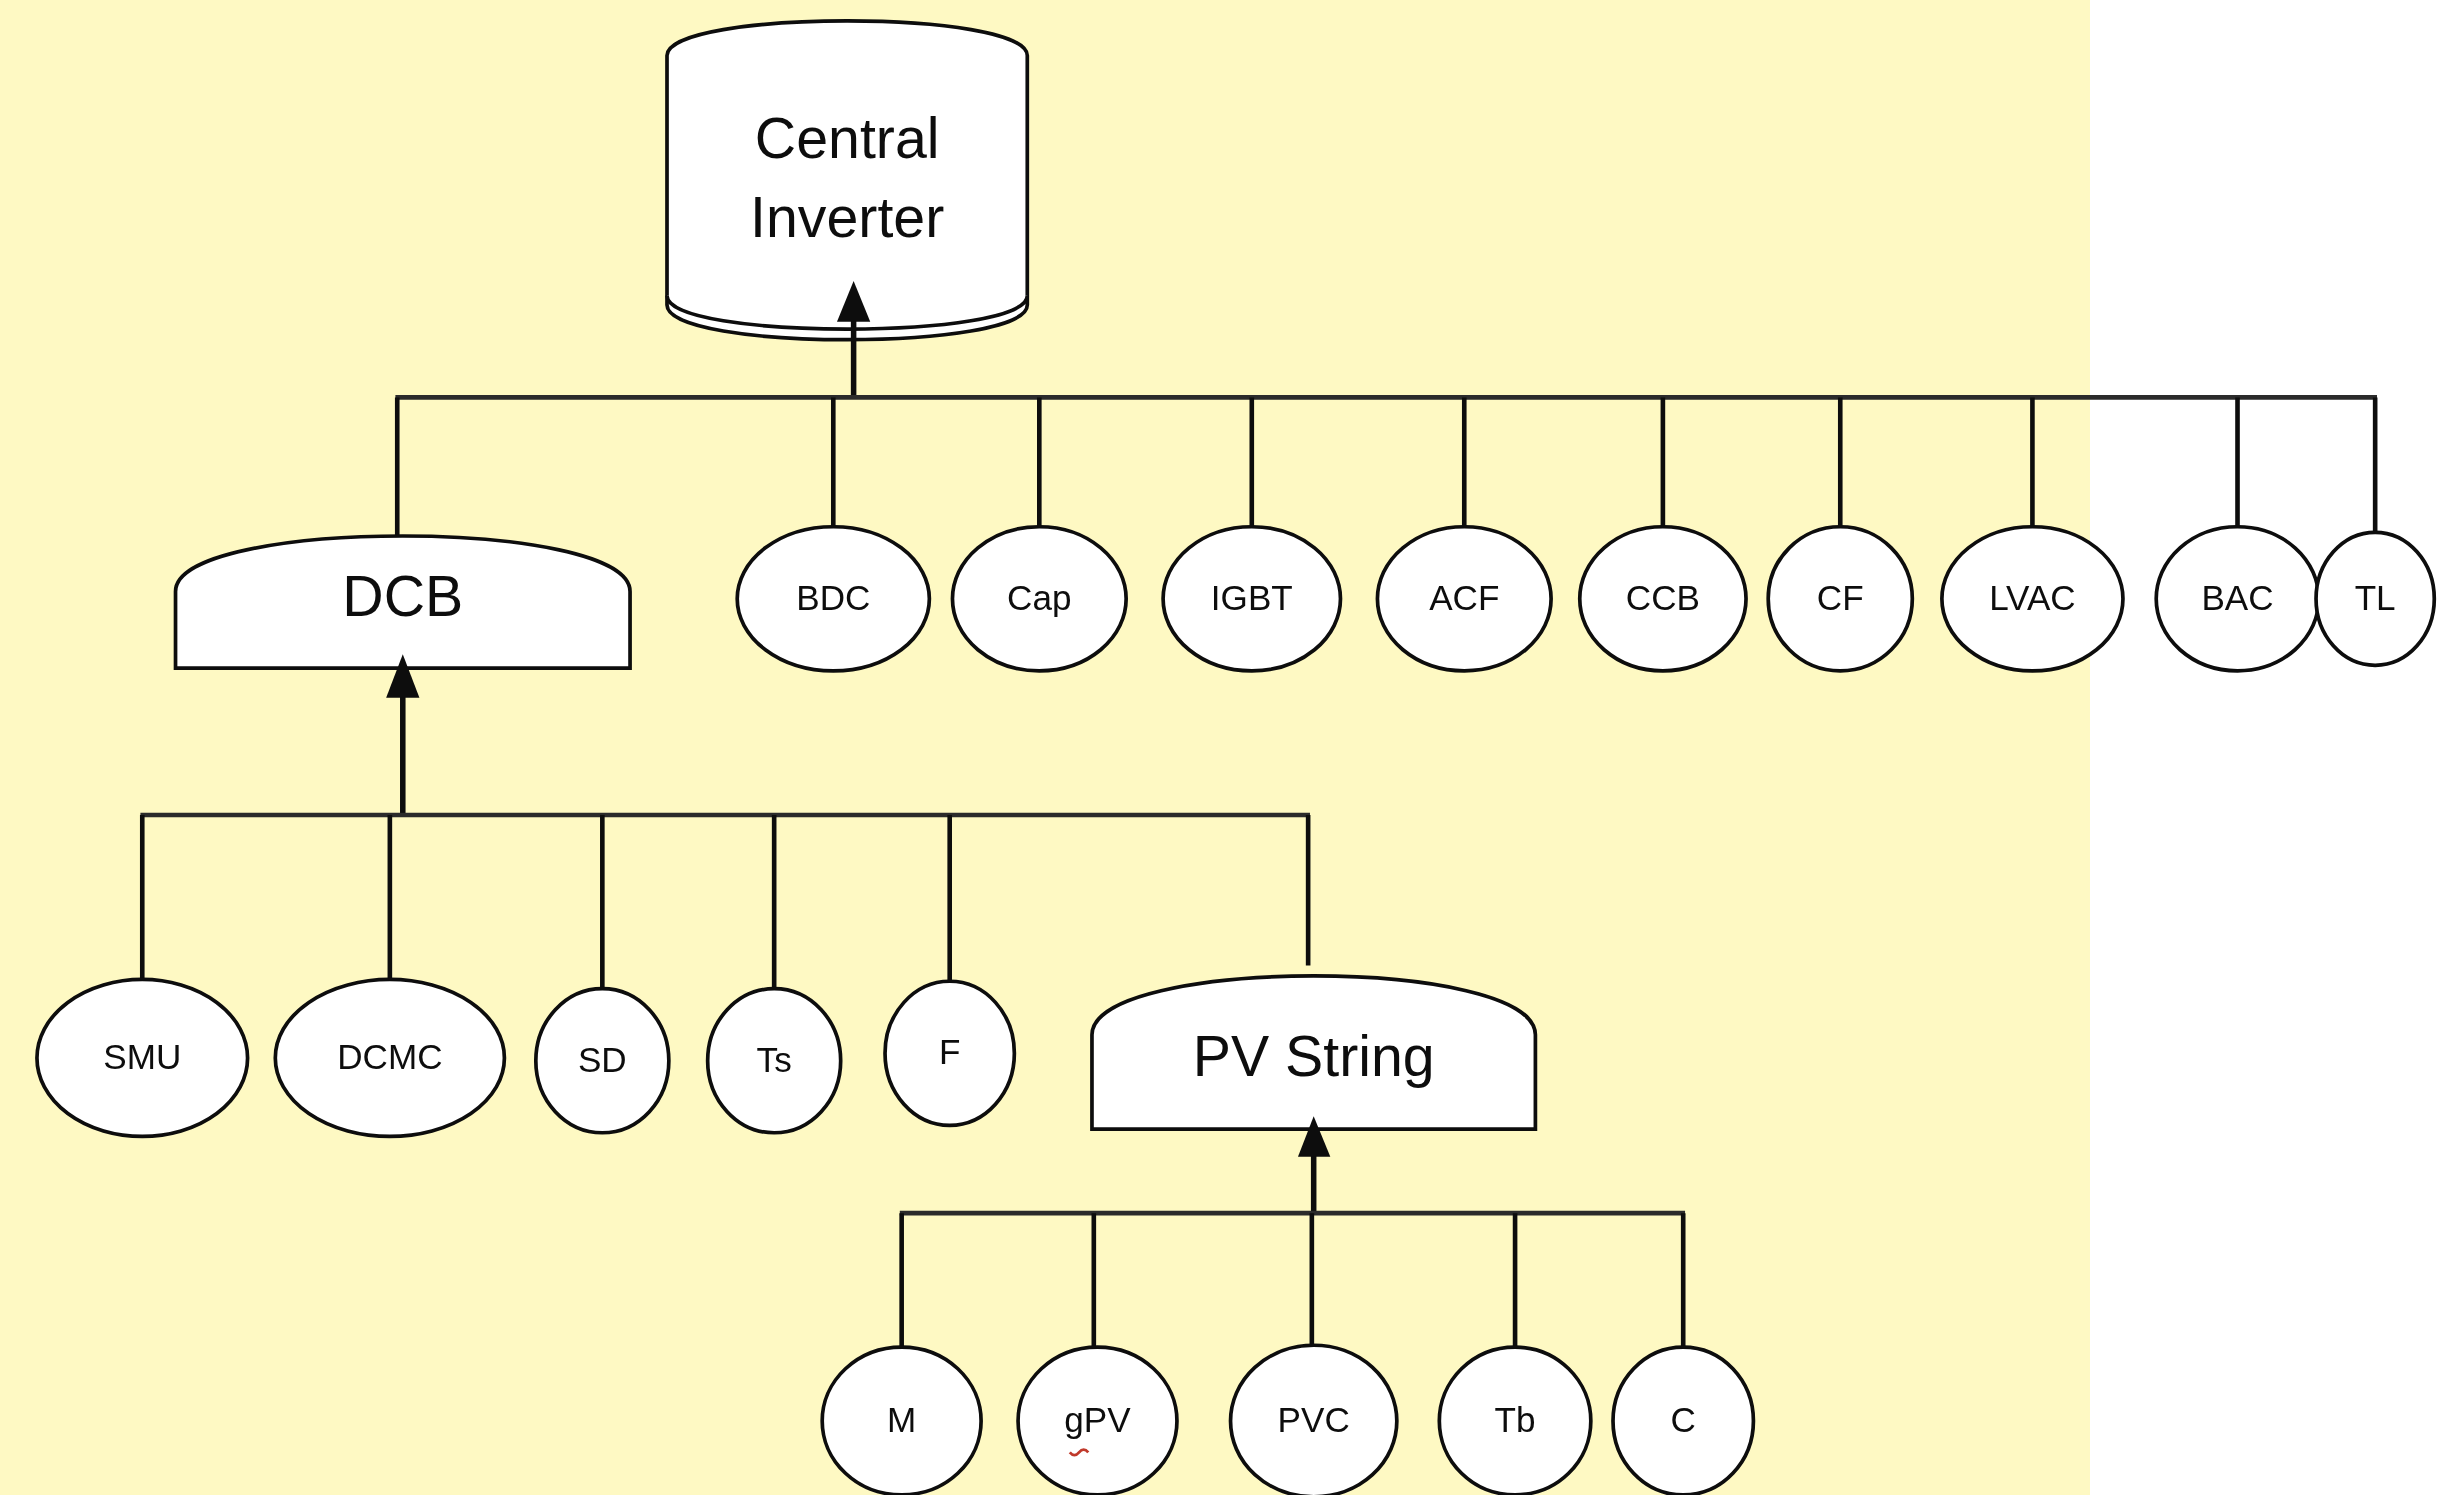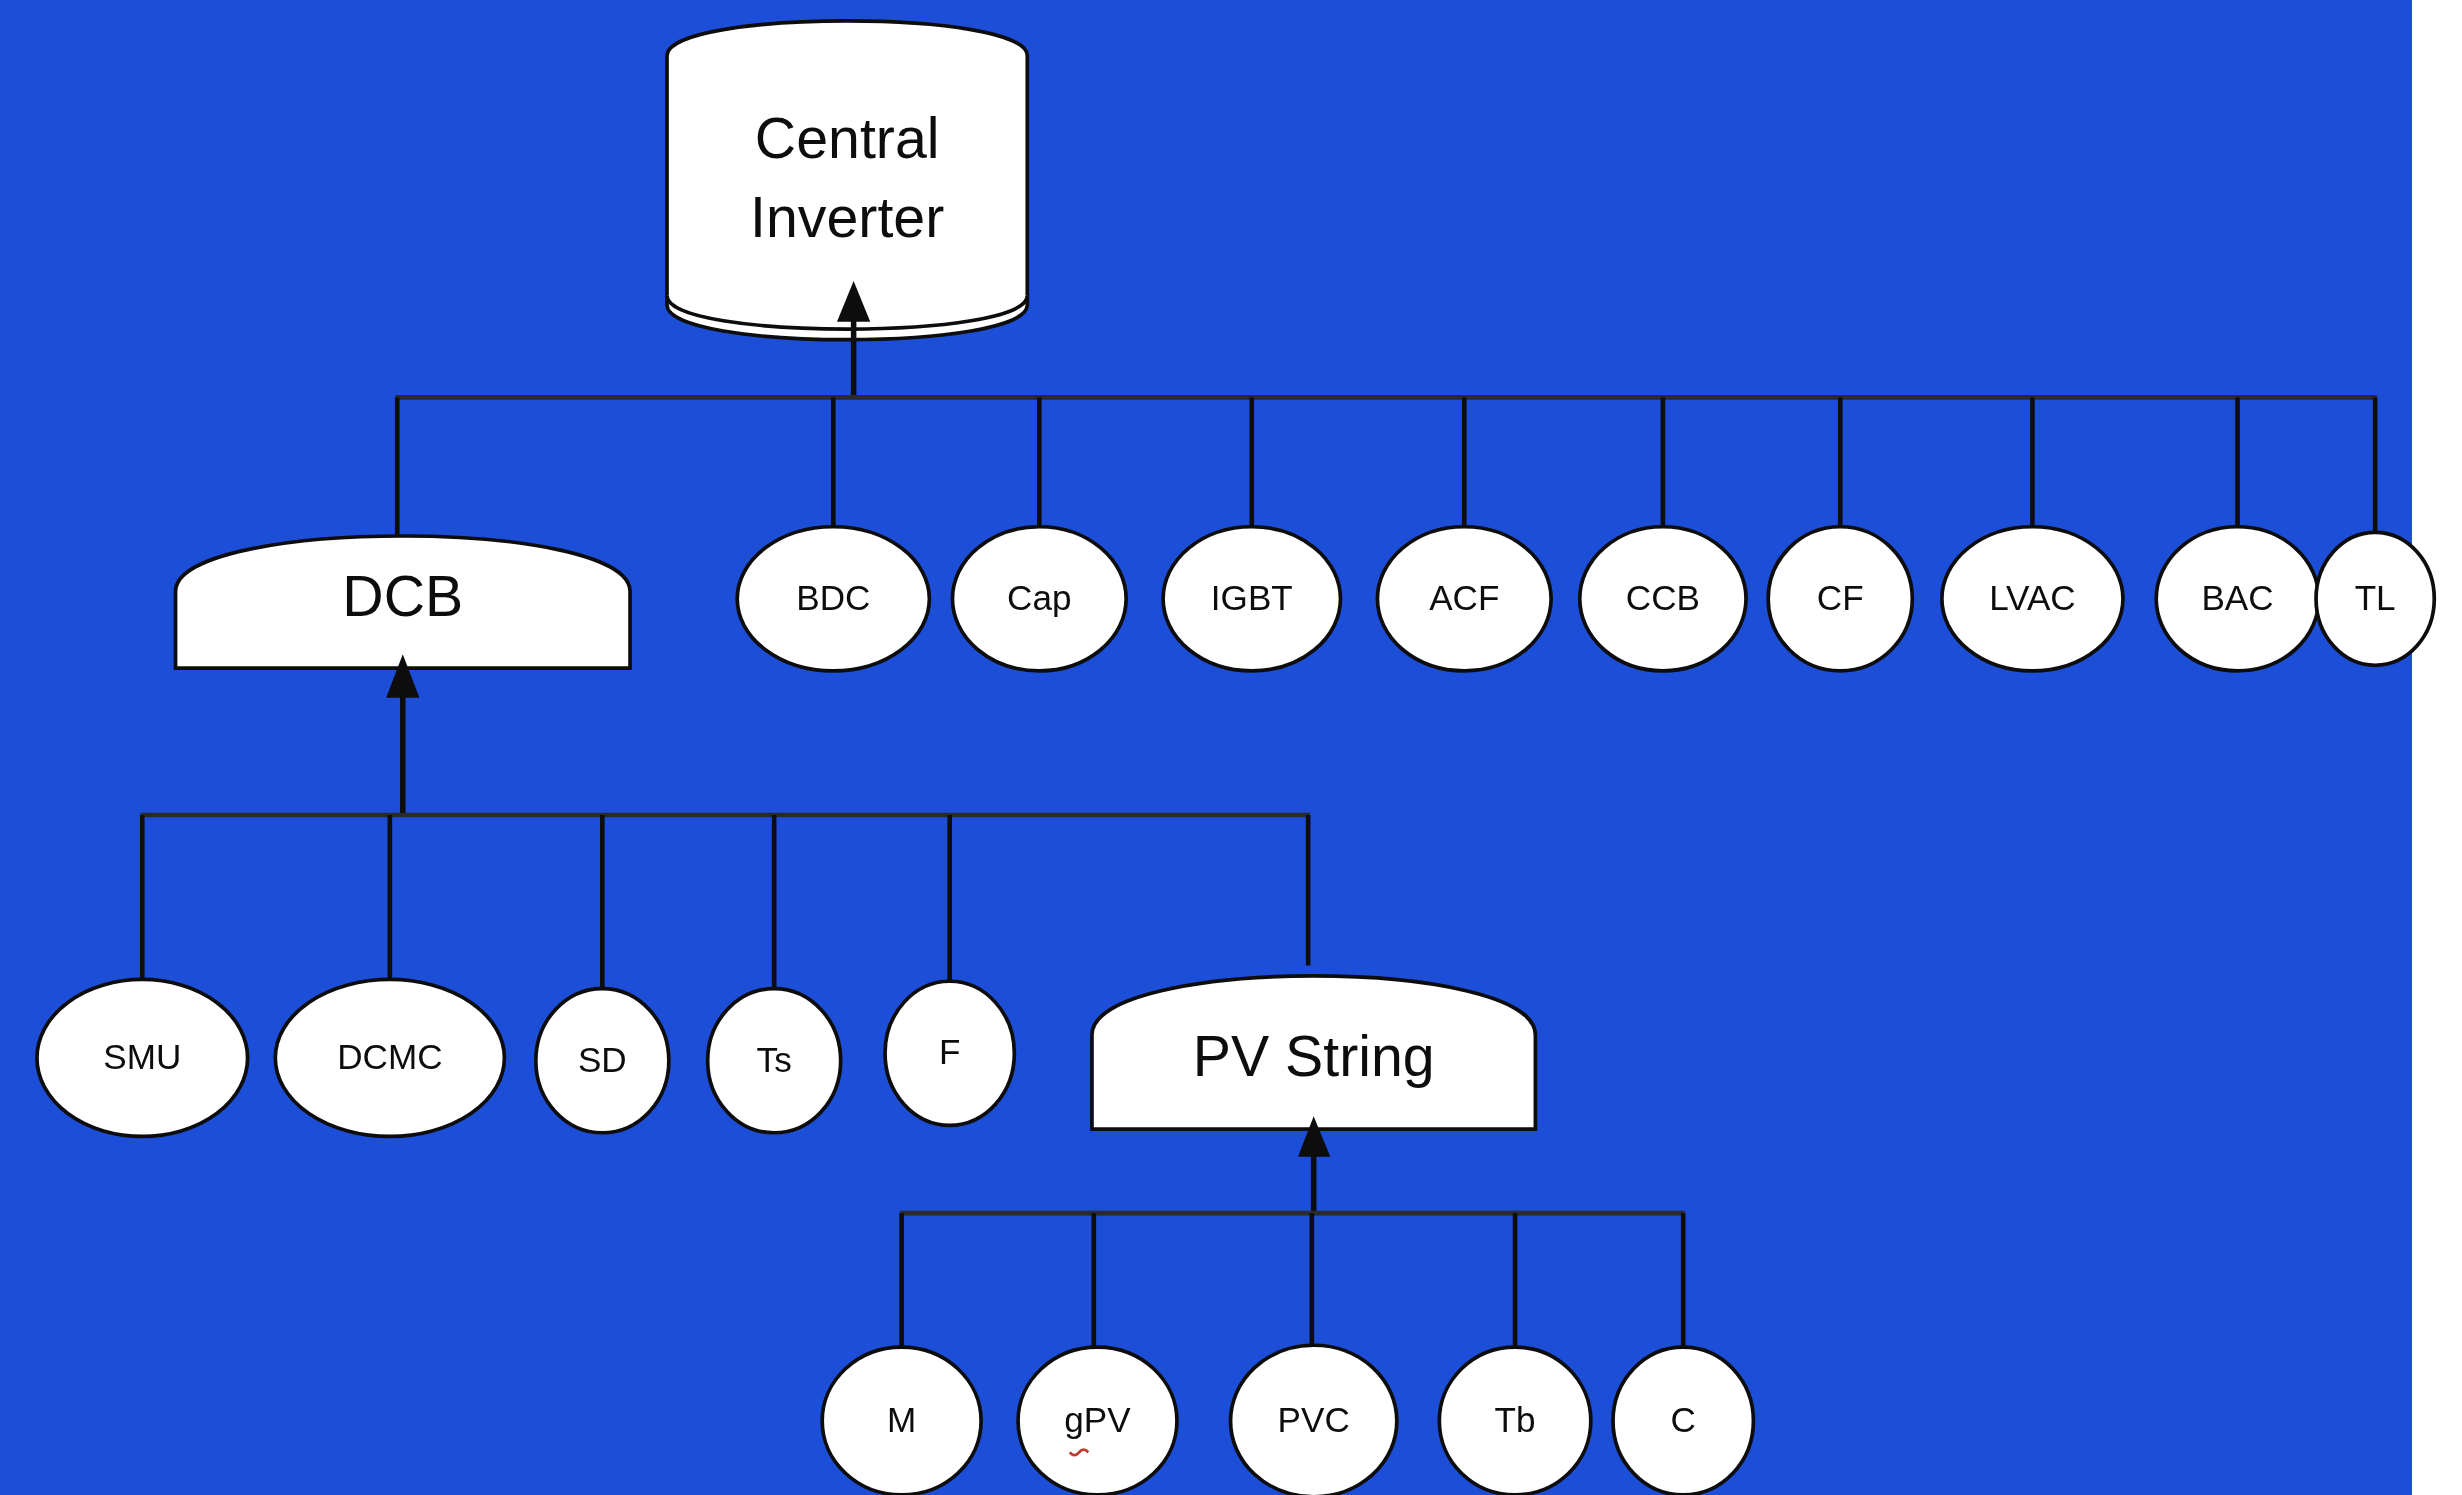--- a/index.html
+++ b/index.html
@@ -8,23 +8,23 @@
     background: #ffffff;
   }
   body {
     width: 2462px;
     height: 1496px;
     overflow: hidden;
     font-family: "Liberation Sans", sans-serif;
   }
   #diagram-root {
     position: relative;
-    width: 2412px;
+    width: 2090px;
     height: 1496px;
-    background: #1d4ed8;
+    background: #fef9c3;
   }
   svg.diagram {
     display: block;
     width: 2462px;
     height: 1496px;
   }
   .shape-stroke {
     fill: #ffffff;
     stroke: #0d0d0d;
     stroke-width: 4;

